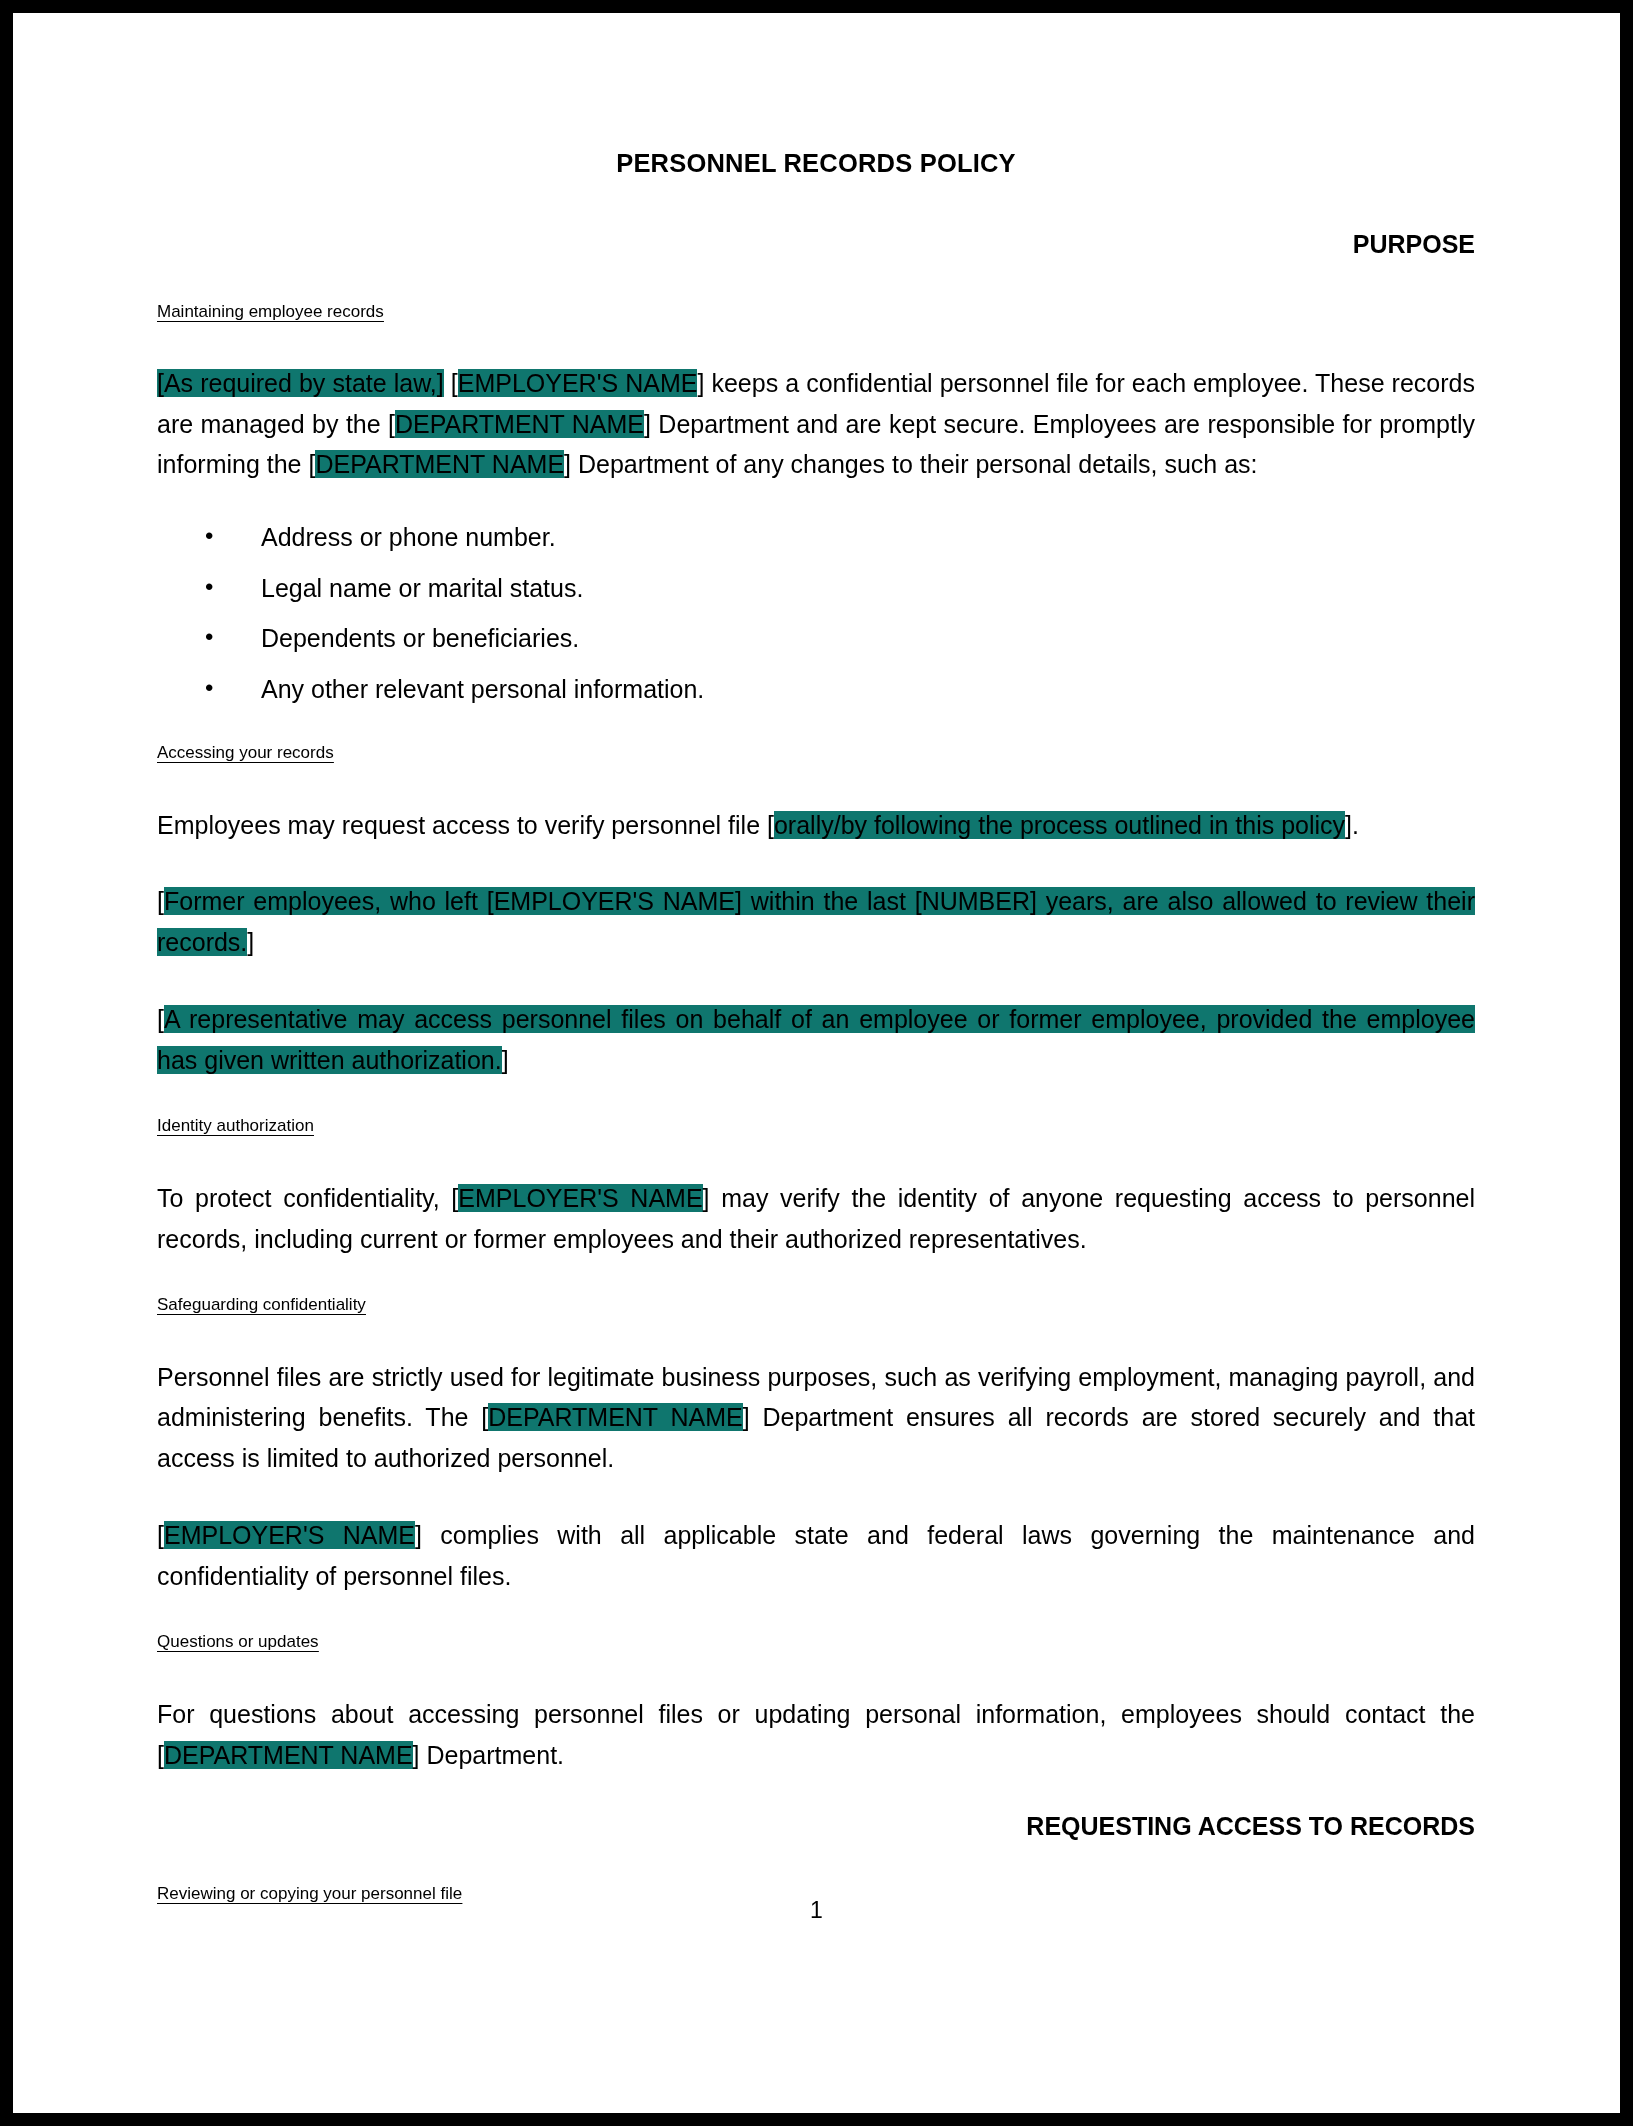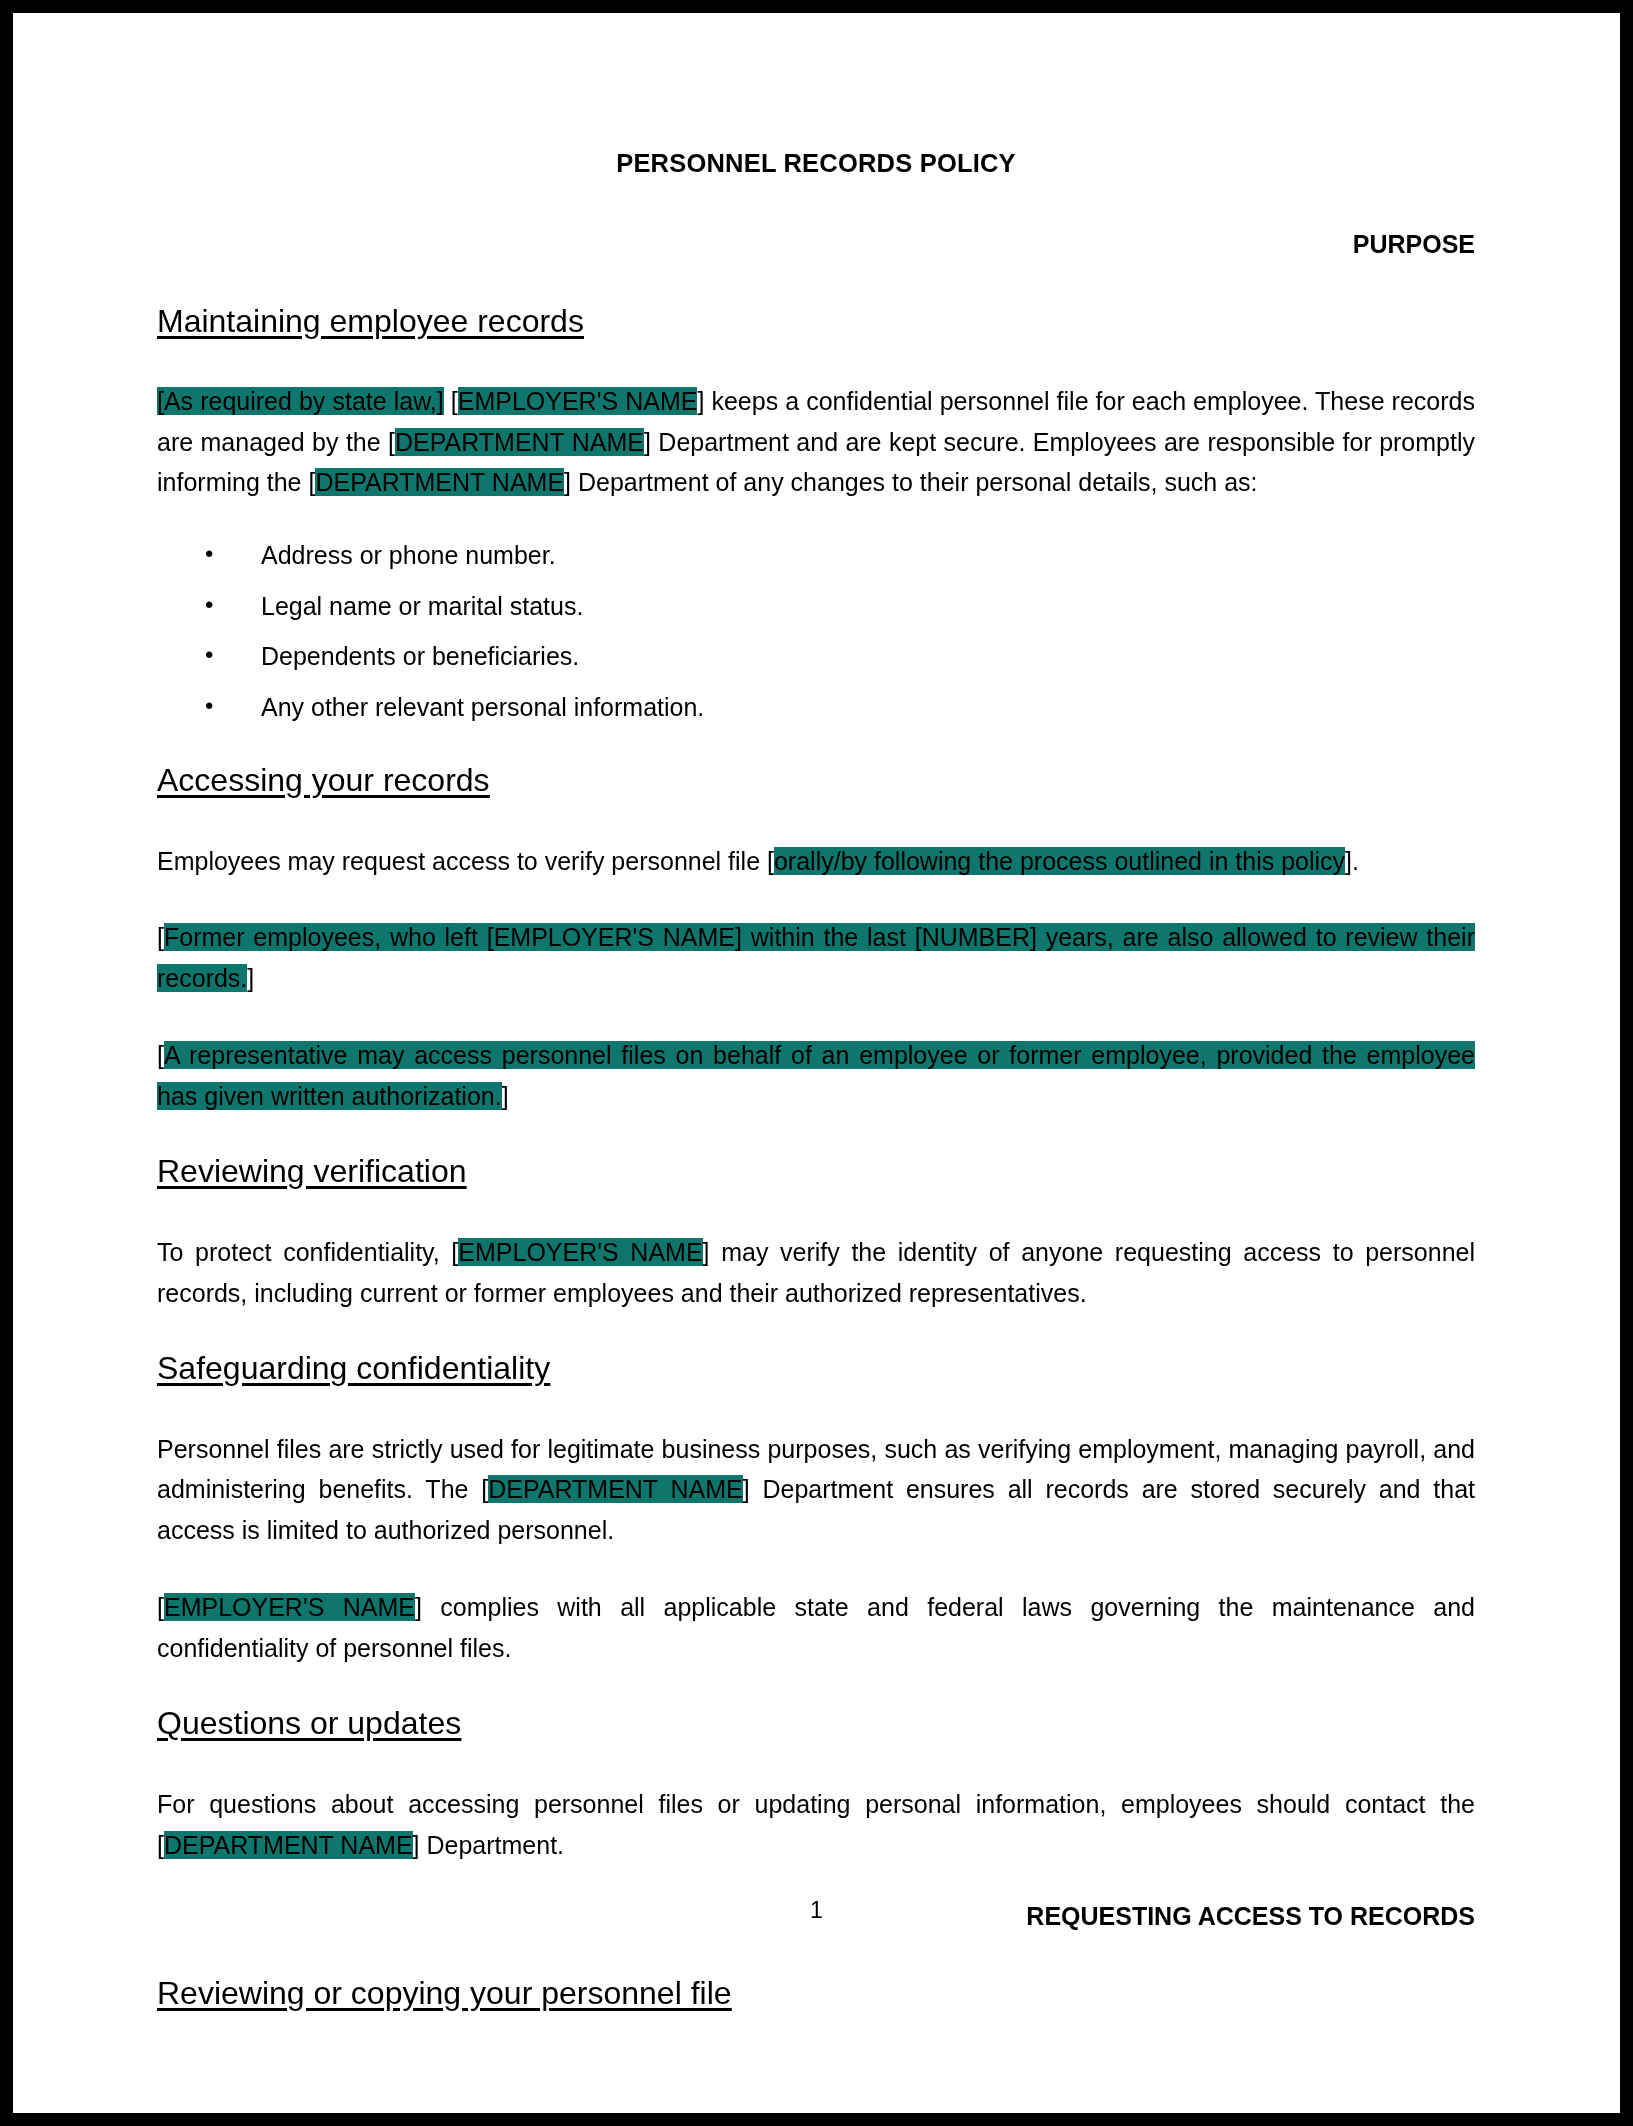--- a/index.html
+++ b/index.html
@@ -51,21 +51,21 @@
 
   .section-heading {
     font-weight: bold;
     font-size: 25px;
     margin: 0 0 43px 0;
     line-height: 1.2;
     text-align: right;
   }
 
   .sub-heading {
-    font-size: 32px;
+    font-size: 17px;
     text-decoration: underline;
     text-underline-offset: 4px;
     margin: 0 0 41px 0;
     line-height: 1.2;
     display: block;
   }
   .sub-heading span { text-decoration: underline; }
 
   p.para {
     font-size: 25px;
@@ -159,21 +159,21 @@
 
       <p class="para last-line-left">
         <span>[</span><span class="hl">Former employees, who left [EMPLOYER'S NAME] within the last [NUMBER] years, are also allowed to review their records.</span><span>]</span>
       </p>
 
       <p class="para last-line-left">
         <span>[</span><span class="hl">A representative may access personnel files on behalf of an employee or former employee, provided the employee has given written authorization.</span><span>]</span>
       </p>
 
       <div class="sub-heading">
-        <span>Reviewing verification</span>
+        <span>Identity authorization</span>
       </div>
 
       <p class="para last-line-left">
         <span>To protect confidentiality, [</span><span class="hl">EMPLOYER'S NAME</span><span>] may verify the identity of anyone requesting access to personnel records, including current or former employees and their authorized representatives.</span>
       </p>
 
       <div class="sub-heading">
         <span>Safeguarding confidentiality</span>
       </div>
 

